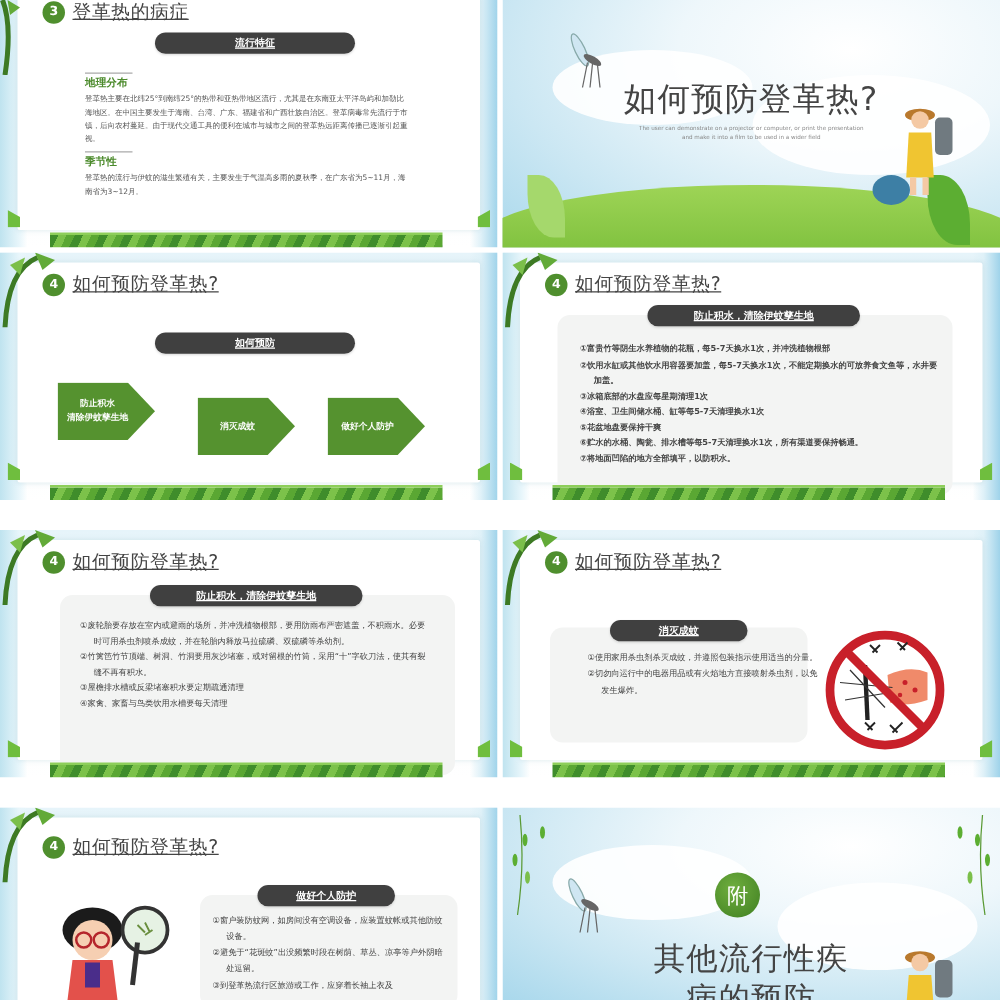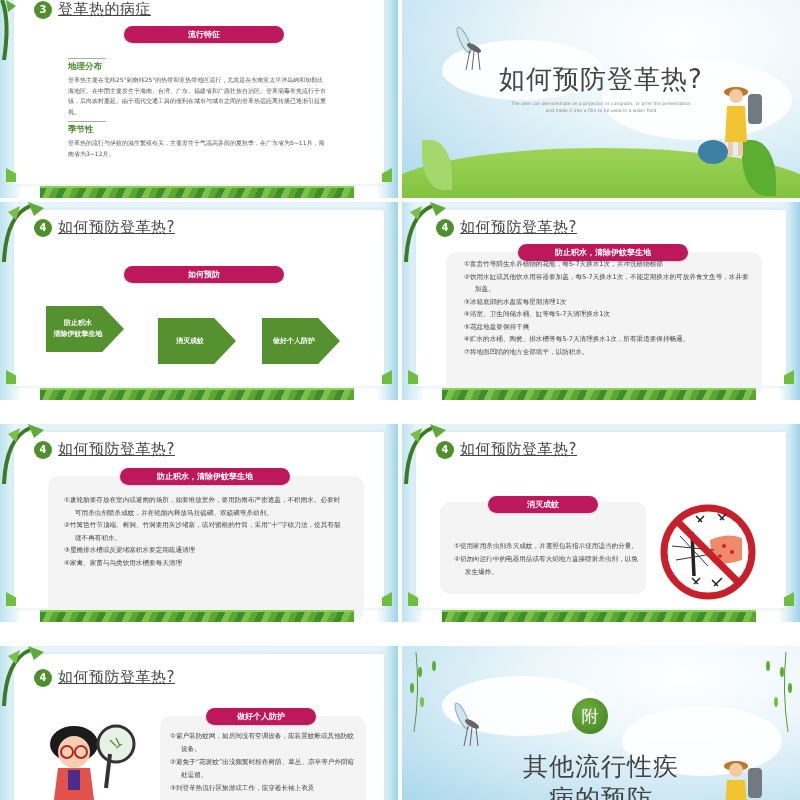--- a/index.html
+++ b/index.html
@@ -33,23 +33,23 @@
   .grass-l { position: absolute; left: 6px; bottom: 16px; width: 10px; height: 14px; background: #6fbe3e;
     clip-path: polygon(0 0, 100% 40%, 100% 100%, 0 100%); }
   .grass-r { position: absolute; right: 6px; bottom: 16px; width: 10px; height: 14px; background: #6fbe3e;
     clip-path: polygon(0 40%, 100% 0, 100% 100%, 0 100%); }
 
   .heading { position: absolute; left: 34px; top: 16px; display: flex; align-items: center; gap: 6px; }
   .num-badge { width: 18px; height: 18px; border-radius: 50%; background: #4f8f2e;
     color: #fff; font-size: 10px; font-weight: bold; display: flex; align-items: center; justify-content: center; }
   .heading-text { font-size: 15px; color: #444; letter-spacing: 0.5px; text-decoration: underline; }
 
-  .pill { position: absolute; height: 17px; border-radius: 9px; background: #be185d;
+  .pill { position: absolute; height: 17px; border-radius: 9px; background: #404040;
     color: #fff; font-size: 8px; font-weight: bold; display: flex; align-items: center; justify-content: center;
-    box-shadow: 0 1px 2px rgba(0,0,0,0.15); }
+    box-shadow: 0 1px 2px rgba(0,0,0,0.15); text-decoration: underline; }
 
   .card { position: absolute; background: #f3f4f3; border-radius: 10px; }
   .list { position: absolute; font-size: 6.6px; color: #444; line-height: 12.5px; }
   .list .item { padding-left: 11px; text-indent: -11px; }
   .subhead { color: #4b8a2b; font-size: 8.5px; font-weight: bold; }
   .rule { height: 1px; background: #aaa; width: 38px; margin-bottom: 2px; }
   .para { font-size: 6px; color: #555; line-height: 10.5px; margin: 2px 0 4px; }
 
   .arrow { position: absolute; width: 78px; height: 46px; background: #55922f;
     clip-path: polygon(0 0, 72% 0, 100% 50%, 72% 100%, 0 100%);
@@ -169,21 +169,21 @@
         <path d="M4 60 Q6 14 30 4" stroke="#3d7a24" stroke-width="4" fill="none"></path>
         <path d="M28 0 L44 6 L34 14 Z" fill="#62aa38"></path>
         <path d="M8 10 L20 4 L16 18 Z" fill="#7bbf4a"></path>
       </svg>
     <div class="heading">
       <div class="num-badge">4</div>
       <div class="heading-text">如何预防登革热?</div>
     </div>
     <div class="card" style="left:44px; top:50px; width:316px; height:144px;"></div>
     <div class="pill" style="left:116px; top:42px; width:170px;">防止积水，清除伊蚊孳生地</div>
-    <div class="list" style="left:62px; top:56px; width:290px;">
+    <div class="list" style="left:62px; top:71px; width:290px;font-weight:bold;">
       <div class="item">①富贵竹等阴生水养植物的花瓶，每5-7天换水1次，并冲洗植物根部</div>
       <div class="item">②饮用水缸或其他饮水用容器要加盖，每5-7天换水1次，不能定期换水的可放养食文鱼等，水井要加盖。</div>
       <div class="item">③冰箱底部的水盘应每星期清理1次</div>
       <div class="item">④浴室、卫生间储水桶、缸等每5-7天清理换水1次</div>
       <div class="item">⑤花盆地盘要保持干爽</div>
       <div class="item">⑥贮水的水桶、陶瓮、排水槽等每5-7天清理换水1次，所有渠道要保持畅通。</div>
       <div class="item">⑦将地面凹陷的地方全部填平，以防积水。</div>
     </div>
     <div class="grass-l"></div>
     <div class="grass-r"></div>
@@ -200,21 +200,21 @@
         <path d="M28 0 L44 6 L34 14 Z" fill="#62aa38"></path>
         <path d="M8 10 L20 4 L16 18 Z" fill="#7bbf4a"></path>
       </svg>
     <div class="heading">
       <div class="num-badge">4</div>
       <div class="heading-text">如何预防登革热?</div>
     </div>
     <div class="card" style="left:48px; top:52px; width:316px; height:144px;"></div>
     <div class="pill" style="left:120px; top:44px; width:170px;">防止积水，清除伊蚊孳生地</div>
     <div class="list" style="left:64px; top:70px; width:282px;">
-      <div class="item">①废轮胎要存放在室内或避雨的场所，如要堆放室外，要用防雨布严密遮盖，不积雨水。必要时可用杀虫剂喷杀成蚊，并在轮胎内释放马拉硫磷、双硫磷等杀幼剂。</div>
+      <div class="item">①废轮胎要存放在室内或避雨的场所，并冲洗植物根部，要用防雨布严密遮盖，不积雨水。必要时可用杀虫剂喷杀成蚊，并在轮胎内释放马拉硫磷、双硫磷等杀幼剂。</div>
       <div class="item">②竹篱笆竹节顶端、树洞、竹洞要用灰沙堵塞，或对留根的竹筒，采用“十”字砍刀法，使其有裂缝不再有积水。</div>
       <div class="item">③屋檐排水槽或反梁堵塞积水要定期疏通清理</div>
       <div class="item">④家禽、家畜与鸟类饮用水槽要每天清理</div>
     </div>
     <div class="grass-l"></div>
     <div class="grass-r"></div>
     <div class="grass"></div>
   </div>
 
   <div class="slide s6">
@@ -226,21 +226,21 @@
         <path d="M4 60 Q6 14 30 4" stroke="#3d7a24" stroke-width="4" fill="none"></path>
         <path d="M28 0 L44 6 L34 14 Z" fill="#62aa38"></path>
         <path d="M8 10 L20 4 L16 18 Z" fill="#7bbf4a"></path>
       </svg>
     <div class="heading">
       <div class="num-badge">4</div>
       <div class="heading-text">如何预防登革热?</div>
     </div>
     <div class="card" style="left:38px; top:78px; width:206px; height:92px;"></div>
     <div class="pill" style="left:86px; top:72px; width:110px;">消灭成蚊</div>
-    <div class="list" style="left:52px; top:96px; width:184px; line-height:13px;margin-top:20px;">
+    <div class="list" style="left:68px; top:96px; width:184px; line-height:13px;">
       <div class="item">①使用家用杀虫剂杀灭成蚊，并遵照包装指示使用适当的分量。</div>
       <div class="item">②切勿向运行中的电器用品或有火焰地方直接喷射杀虫剂，以免发生爆炸。</div>
     </div>
     <svg style="position:absolute; left:256px; top:78px; width:100px; height:100px;" viewBox="0 0 100 100">
       <circle cx="50" cy="50" r="44" fill="#ffffff" stroke="#c8202a" stroke-width="7"></circle>
       <path d="M52 38 Q70 30 84 36 L84 58 Q66 64 54 60 Z" fill="#f08a6a"></path>
       <circle cx="66" cy="44" r="2" fill="#c8202a"></circle>
         <circle cx="74" cy="50" r="2" fill="#c8202a"></circle>
         <circle cx="62" cy="54" r="1.8" fill="#c8202a"></circle>
       <path d="M34 30 L36 74" stroke="#222" stroke-width="3.5"></path>

